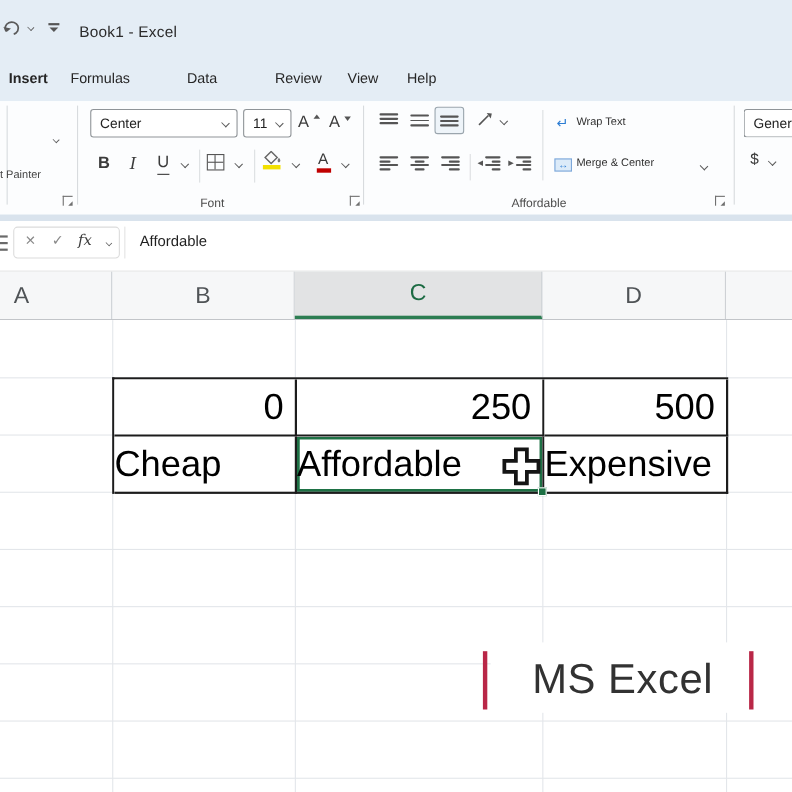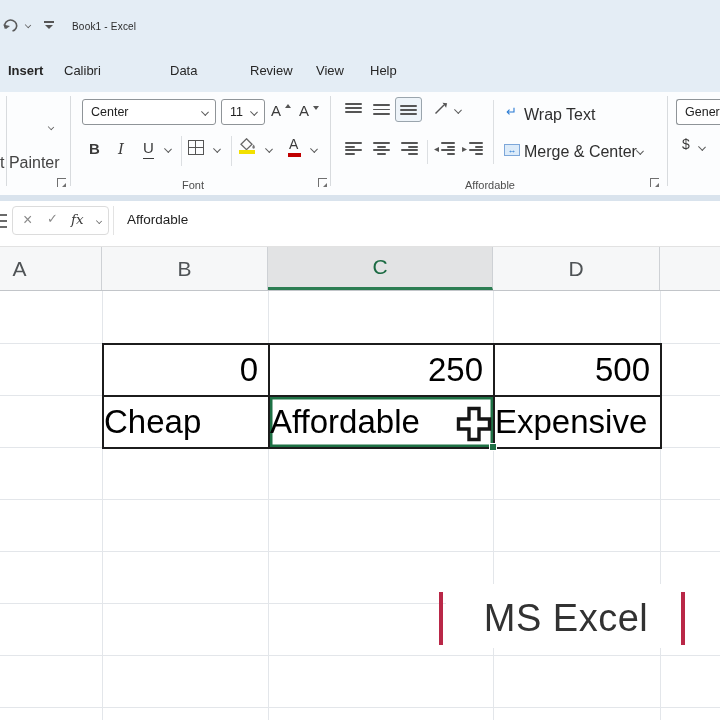--- a/index.html
+++ b/index.html
@@ -16,21 +16,21 @@
   
   .titlebar{position:absolute;left:0;top:0;width:720px;height:50px;background:var(--chrome-bg);}
   .qat-redo{position:absolute;left:2px;top:16px;}
   .chv{display:inline-block;width:6px;height:6px;border-right:1.4px solid #5a5a5a;
     border-bottom:1.4px solid #5a5a5a;transform:rotate(45deg) scaleY(.85);}
   .qat-chv{position:absolute;left:25px;top:22px;transform:rotate(45deg) scale(.8,.7);}
   .qat-custom{position:absolute;left:44px;top:21px;width:10px;height:9px;}
   .qat-custom .bar{position:absolute;left:0;top:0;width:10px;height:1.6px;background:#555;}
   .qat-custom .tri{position:absolute;left:1px;top:4px;border-left:4px solid transparent;
     border-right:4px solid transparent;border-top:4.5px solid #555;}
-  .doc-title{position:absolute;left:72px;top:21px;font-size:10px;color:#2b2b2b;letter-spacing:.2px;}
+  .doc-title{position:absolute;left:72px;top:21px;font-size:14px;color:#2b2b2b;letter-spacing:.2px;}
 
   
   .tabrow{position:absolute;left:0;top:50px;width:720px;height:42px;background:var(--chrome-bg);}
   .tab{position:absolute;top:0;height:42px;line-height:42px;font-size:13px;color:#262626;cursor:default;}
   .tab:nth-of-type(1){left:8px;font-weight:bold;}  .tab:nth-of-type(2){left:64px;}
   .tab:nth-of-type(3){left:170px;}.tab:nth-of-type(4){left:250px;}
   .tab:nth-of-type(5){left:304px;margin-left:12px;}.tab:nth-of-type(6){left:370px;}
   .tab:nth-of-type(7){left:422px;}
 
   
@@ -57,21 +57,21 @@
   .lni{position:absolute;width:17px;height:13px;display:flex;flex-direction:column;}
   .lni i{display:block;height:1.8px;background:#555;border-radius:1px;width:100%;}
   .lni.v3{justify-content:flex-start;gap:2.4px;}
   .lni.vmid{justify-content:center;gap:2.4px;}
   .lni.vbot{justify-content:flex-end;gap:2.4px;}
   .lni.h4{justify-content:space-between;}
   .lni.h4 i:nth-child(even){width:58%;}
   .lni.hl{align-items:flex-start;} .lni.hc{align-items:center;} .lni.hr{align-items:flex-end;}
   .selbox{position:absolute;width:27px;height:25px;border:1px solid #9aa5ad;border-radius:3px;background:#eef4f9;}
   .indent-mark{position:absolute;font-size:10px;color:#555;line-height:10px;}
-  .ribbon-txt{position:absolute;font-size:16px;color:#2f2f2f;}
+  .ribbon-txt{position:absolute;font-size:10px;color:#2f2f2f;}
   .blue-glyph{color:#2b7cd3;}
   .merge-box{position:absolute;width:16px;height:12px;background:#dcebf9;border:1px solid #7da7d9;
     text-align:center;line-height:11px;font-size:9px;}
   .ribbon-edge{position:absolute;left:0;top:195px;width:720px;height:6px;background:#d9e3ed;}
 
   
   .fbar{position:absolute;left:0;top:201px;width:720px;height:46px;background:#fff;border-bottom:1px solid #e2e2e2;}
   .fgrip{position:absolute;left:-2px;top:13px;width:9px;height:14px;display:flex;flex-direction:column;justify-content:space-between;}
   .fgrip i{height:1.8px;background:#6a6a6a;display:block;}
   .fbtns{position:absolute;left:12px;top:5px;width:97px;height:29px;border:1px solid #dcdcdc;border-radius:4px;background:#fff;}
@@ -128,21 +128,21 @@
     <span class="chv qat-chv"></span>
     <span class="qat-custom">
         <i class="bar"></i>
         <i class="tri"></i>
       </span>
     <span class="doc-title">Book1 - Excel</span>
   </div>
 
   <div class="tabrow">
     <span class="tab">Insert</span>
-    <span class="tab">Calibri</span>
+    <span class="tab">Formulas</span>
     <span class="tab">Data</span>
     <span class="tab">Review</span>
     <span class="tab">View</span>
     <span class="tab">Help</span>
   </div>
 
   <div class="ribbon">
     <div class="gsep" style="left:6px"></div>
     <div class="gsep" style="left:70px"></div>
     <div class="gsep" style="left:330px"></div>

